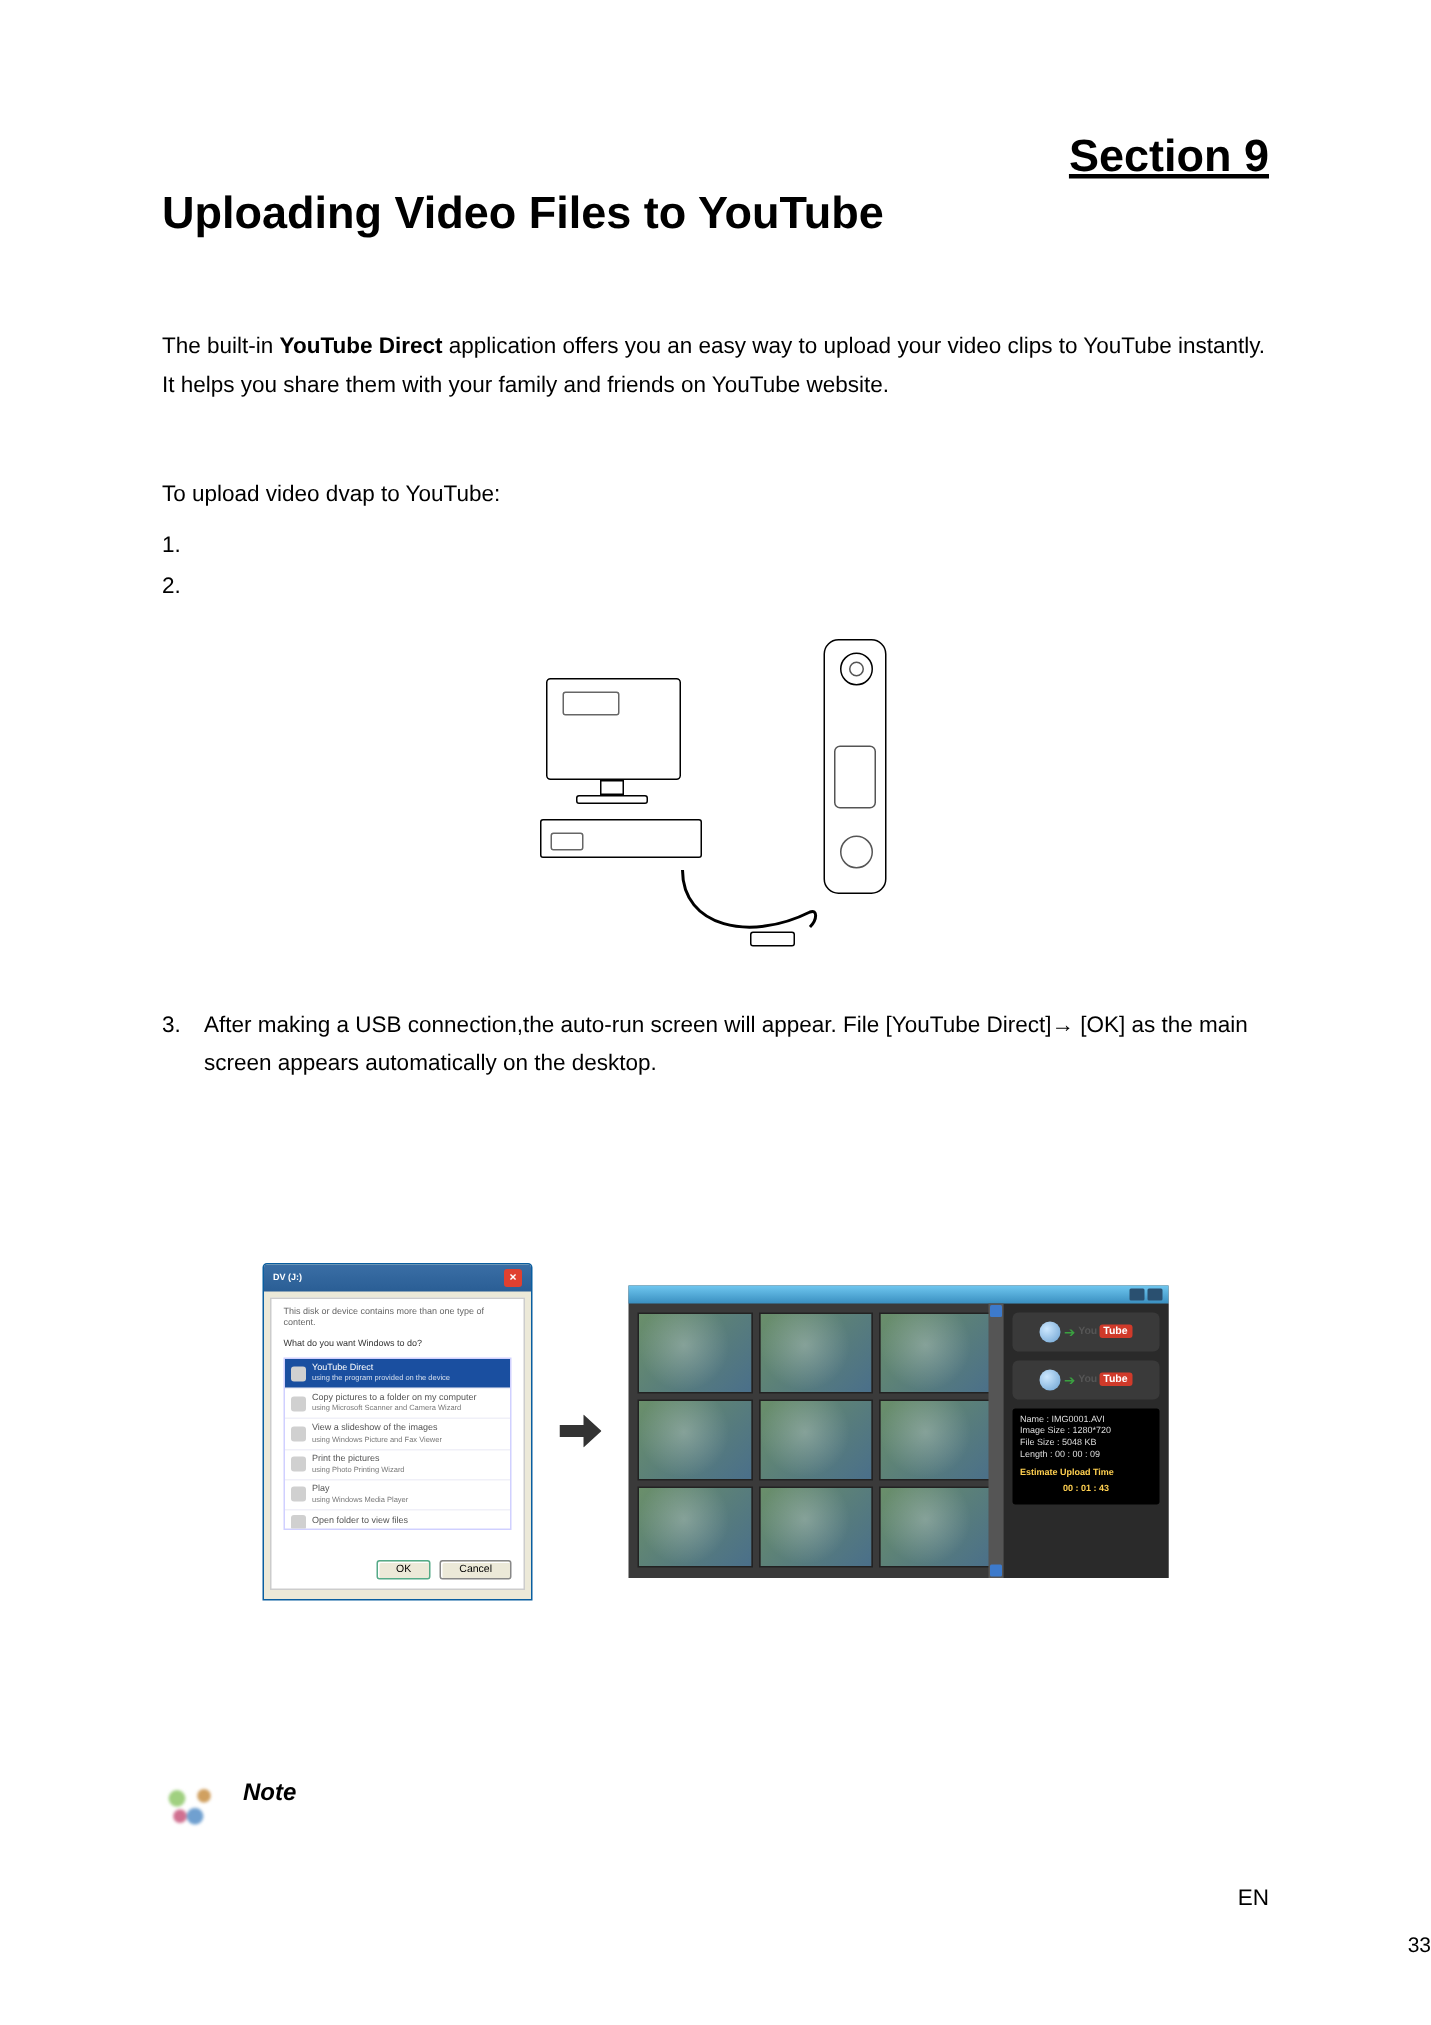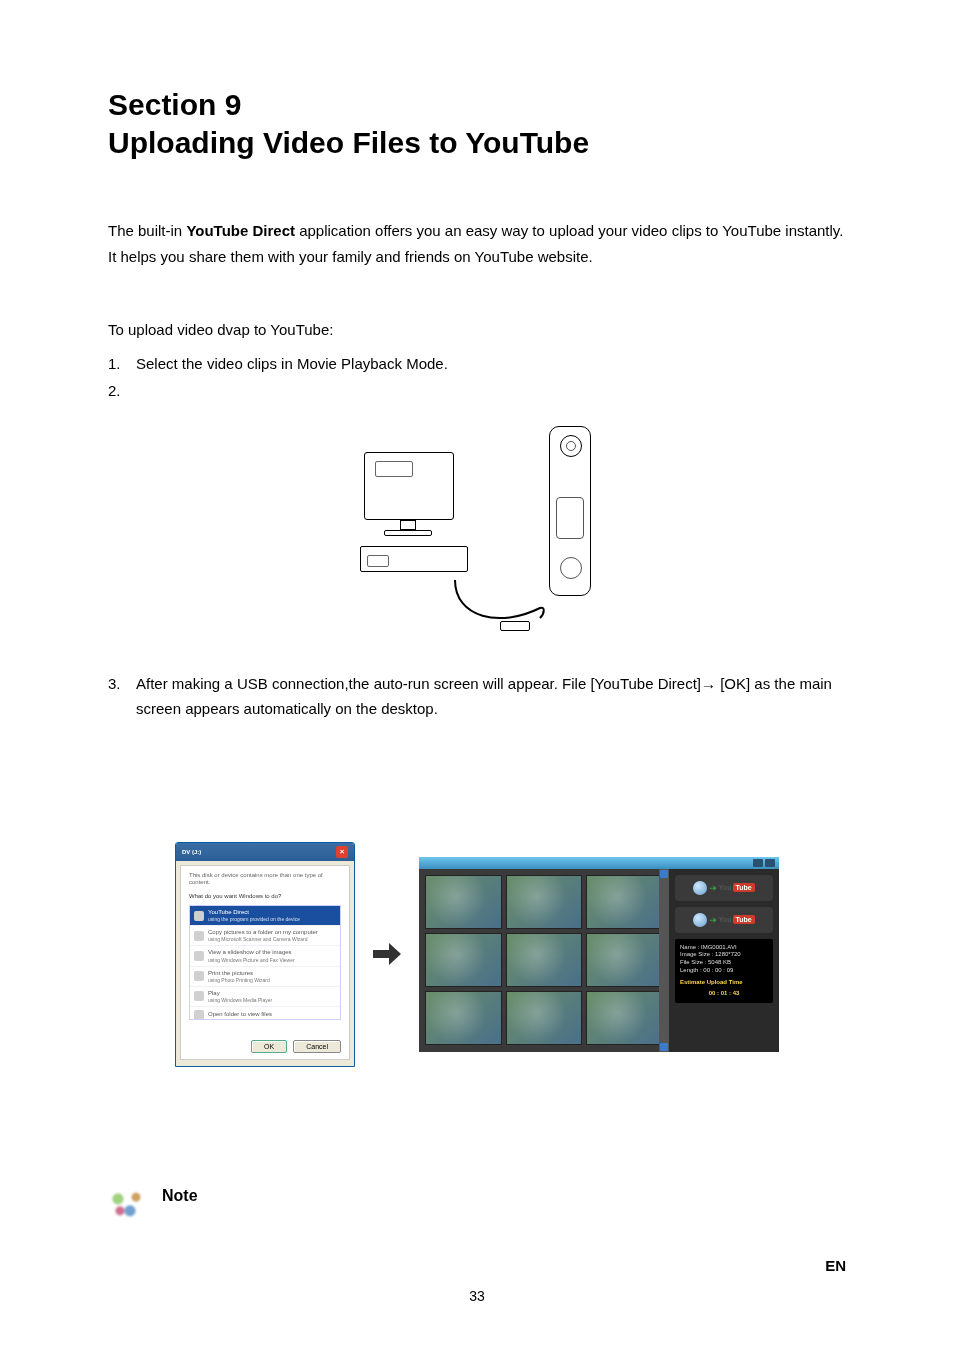--- a/index.html
+++ b/index.html
@@ -8,21 +8,23 @@
     height: 1350px;
     background: #ffffff;
     font-family: Arial, Helvetica, sans-serif;
     color: #000000;
     position: relative;
     padding: 88px 108px 40px 108px;
   }
   .section-number {
     font-size: 30px;
     font-weight: bold;
+    text-align: right;
     margin-bottom: 4px;
+    text-decoration: underline;
   }
   .page-title {
     font-size: 30px;
     font-weight: bold;
     margin-bottom: 58px;
   }
   .intro-text {
     font-size: 15px;
     line-height: 1.7;
     margin-bottom: 48px;
@@ -211,42 +213,42 @@
     flex-shrink: 0;
     background:
       radial-gradient(circle at 25% 35%, #a0d080 0 5px, transparent 6px),
       radial-gradient(circle at 70% 30%, #d0a060 0 4px, transparent 5px),
       radial-gradient(circle at 55% 70%, #70a0d0 0 5px, transparent 6px),
       radial-gradient(circle at 30% 70%, #d07090 0 4px, transparent 5px);
     filter: blur(1px);
   }
   .note-content { flex: 1; }
   .note-title {
+    font-style: italic;
     font-weight: bold;
     font-size: 16px;
     margin-bottom: 6px;
   }
   .note-text {
     font-style: italic;
     font-size: 15px;
     line-height: 1.7;
   }
   .page-num {
     position: absolute;
     bottom: 46px;
     left: 0; right: 0;
-    text-align: center;
+    text-align: right;
     font-size: 14px;
   }
   .lang {
     position: absolute;
     bottom: 76px;
     right: 108px;
     font-size: 15px;
-    font-weight: bold;
   }
   
   .f1-monitor {
     position: absolute; left: 4px; top: 26px;
     width: 90px; height: 68px;
     border: 1.5px solid #000; border-radius: 3px;
     background: #fff;
   }
   .f1-monitor::after {
     content: ''; position: absolute; left: 10px; top: 8px;
@@ -308,21 +310,20 @@
 
 <p class="intro-text">
   <span>The built-in </span><strong>YouTube Direct</strong><span> application offers you an easy way to upload your video clips to YouTube instantly. It helps you share them with your family and friends on YouTube website.</span>
 </p>
 
 <p class="lead-line">To upload video dvap to YouTube:</p>
 
 <ol class="steps">
   <li>
     <span class="num">1.</span>
-    <span>Select the video clips in Movie Playback Mode.</span>
   </li>
   <li>
     <span class="num">2.</span>
   </li>
 </ol>
 
 <div class="fig1">
   <div class="f1-monitor"></div>
   <div class="f1-stand"></div>
   <div class="f1-base"></div>

